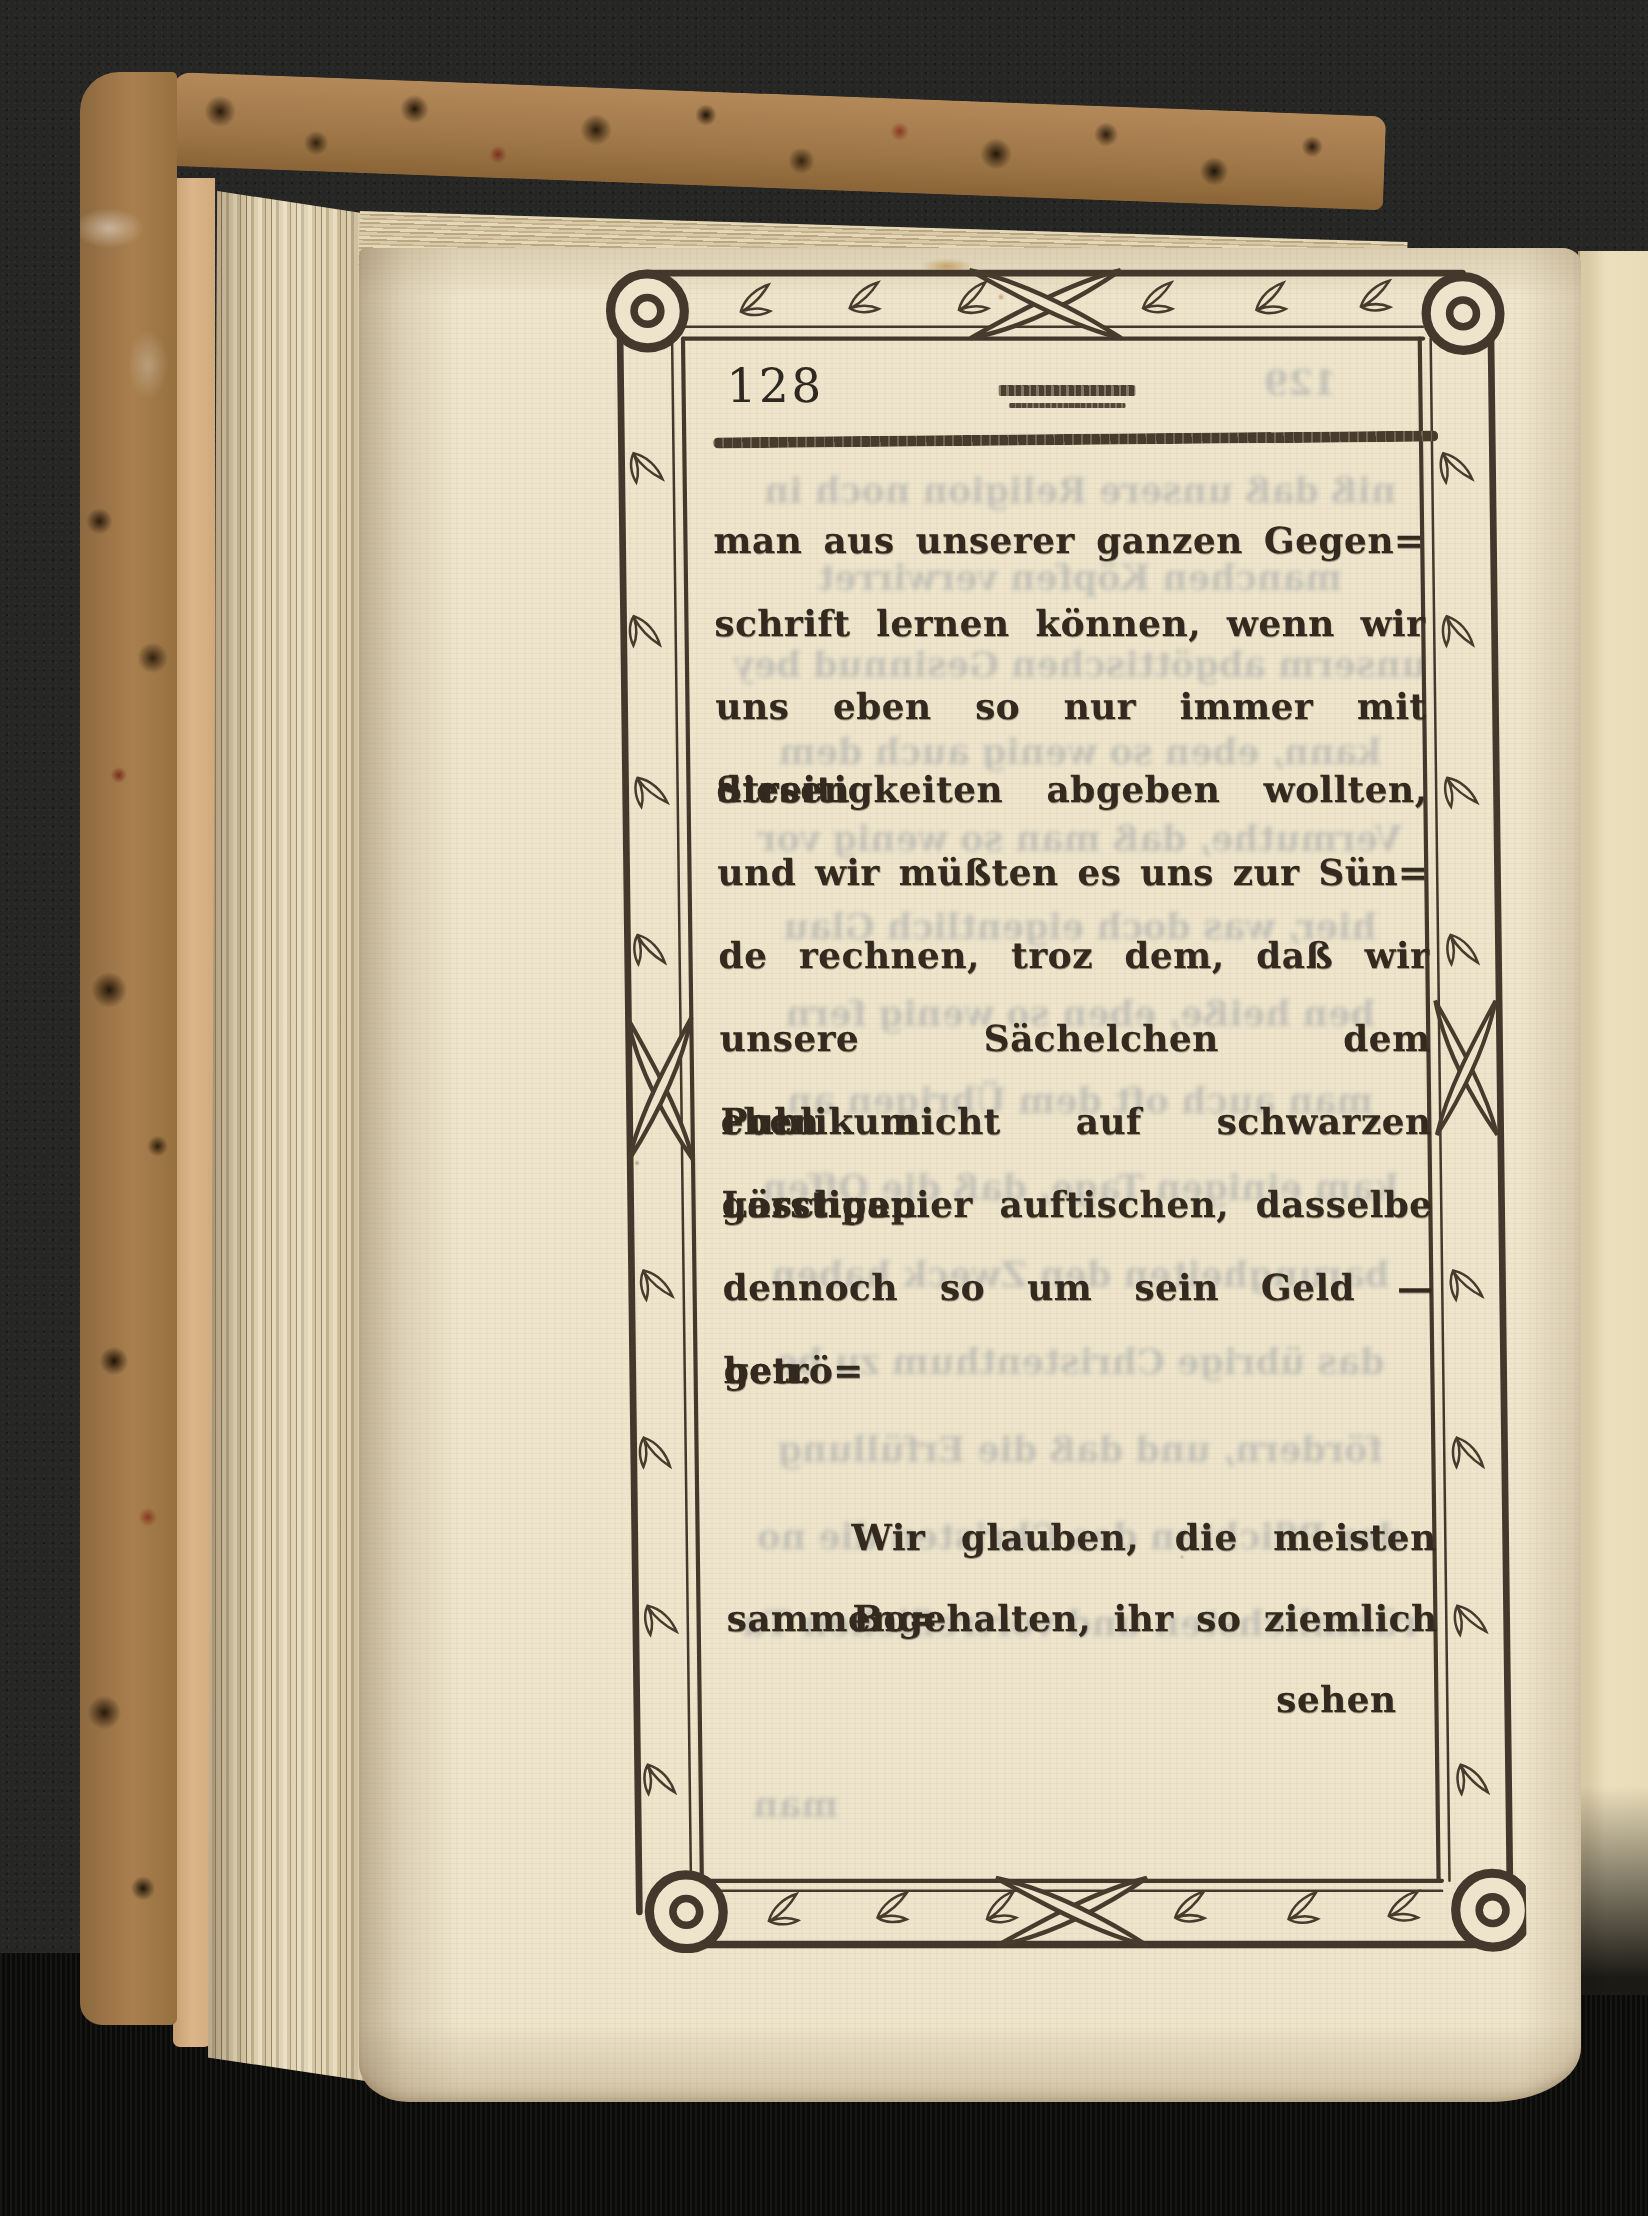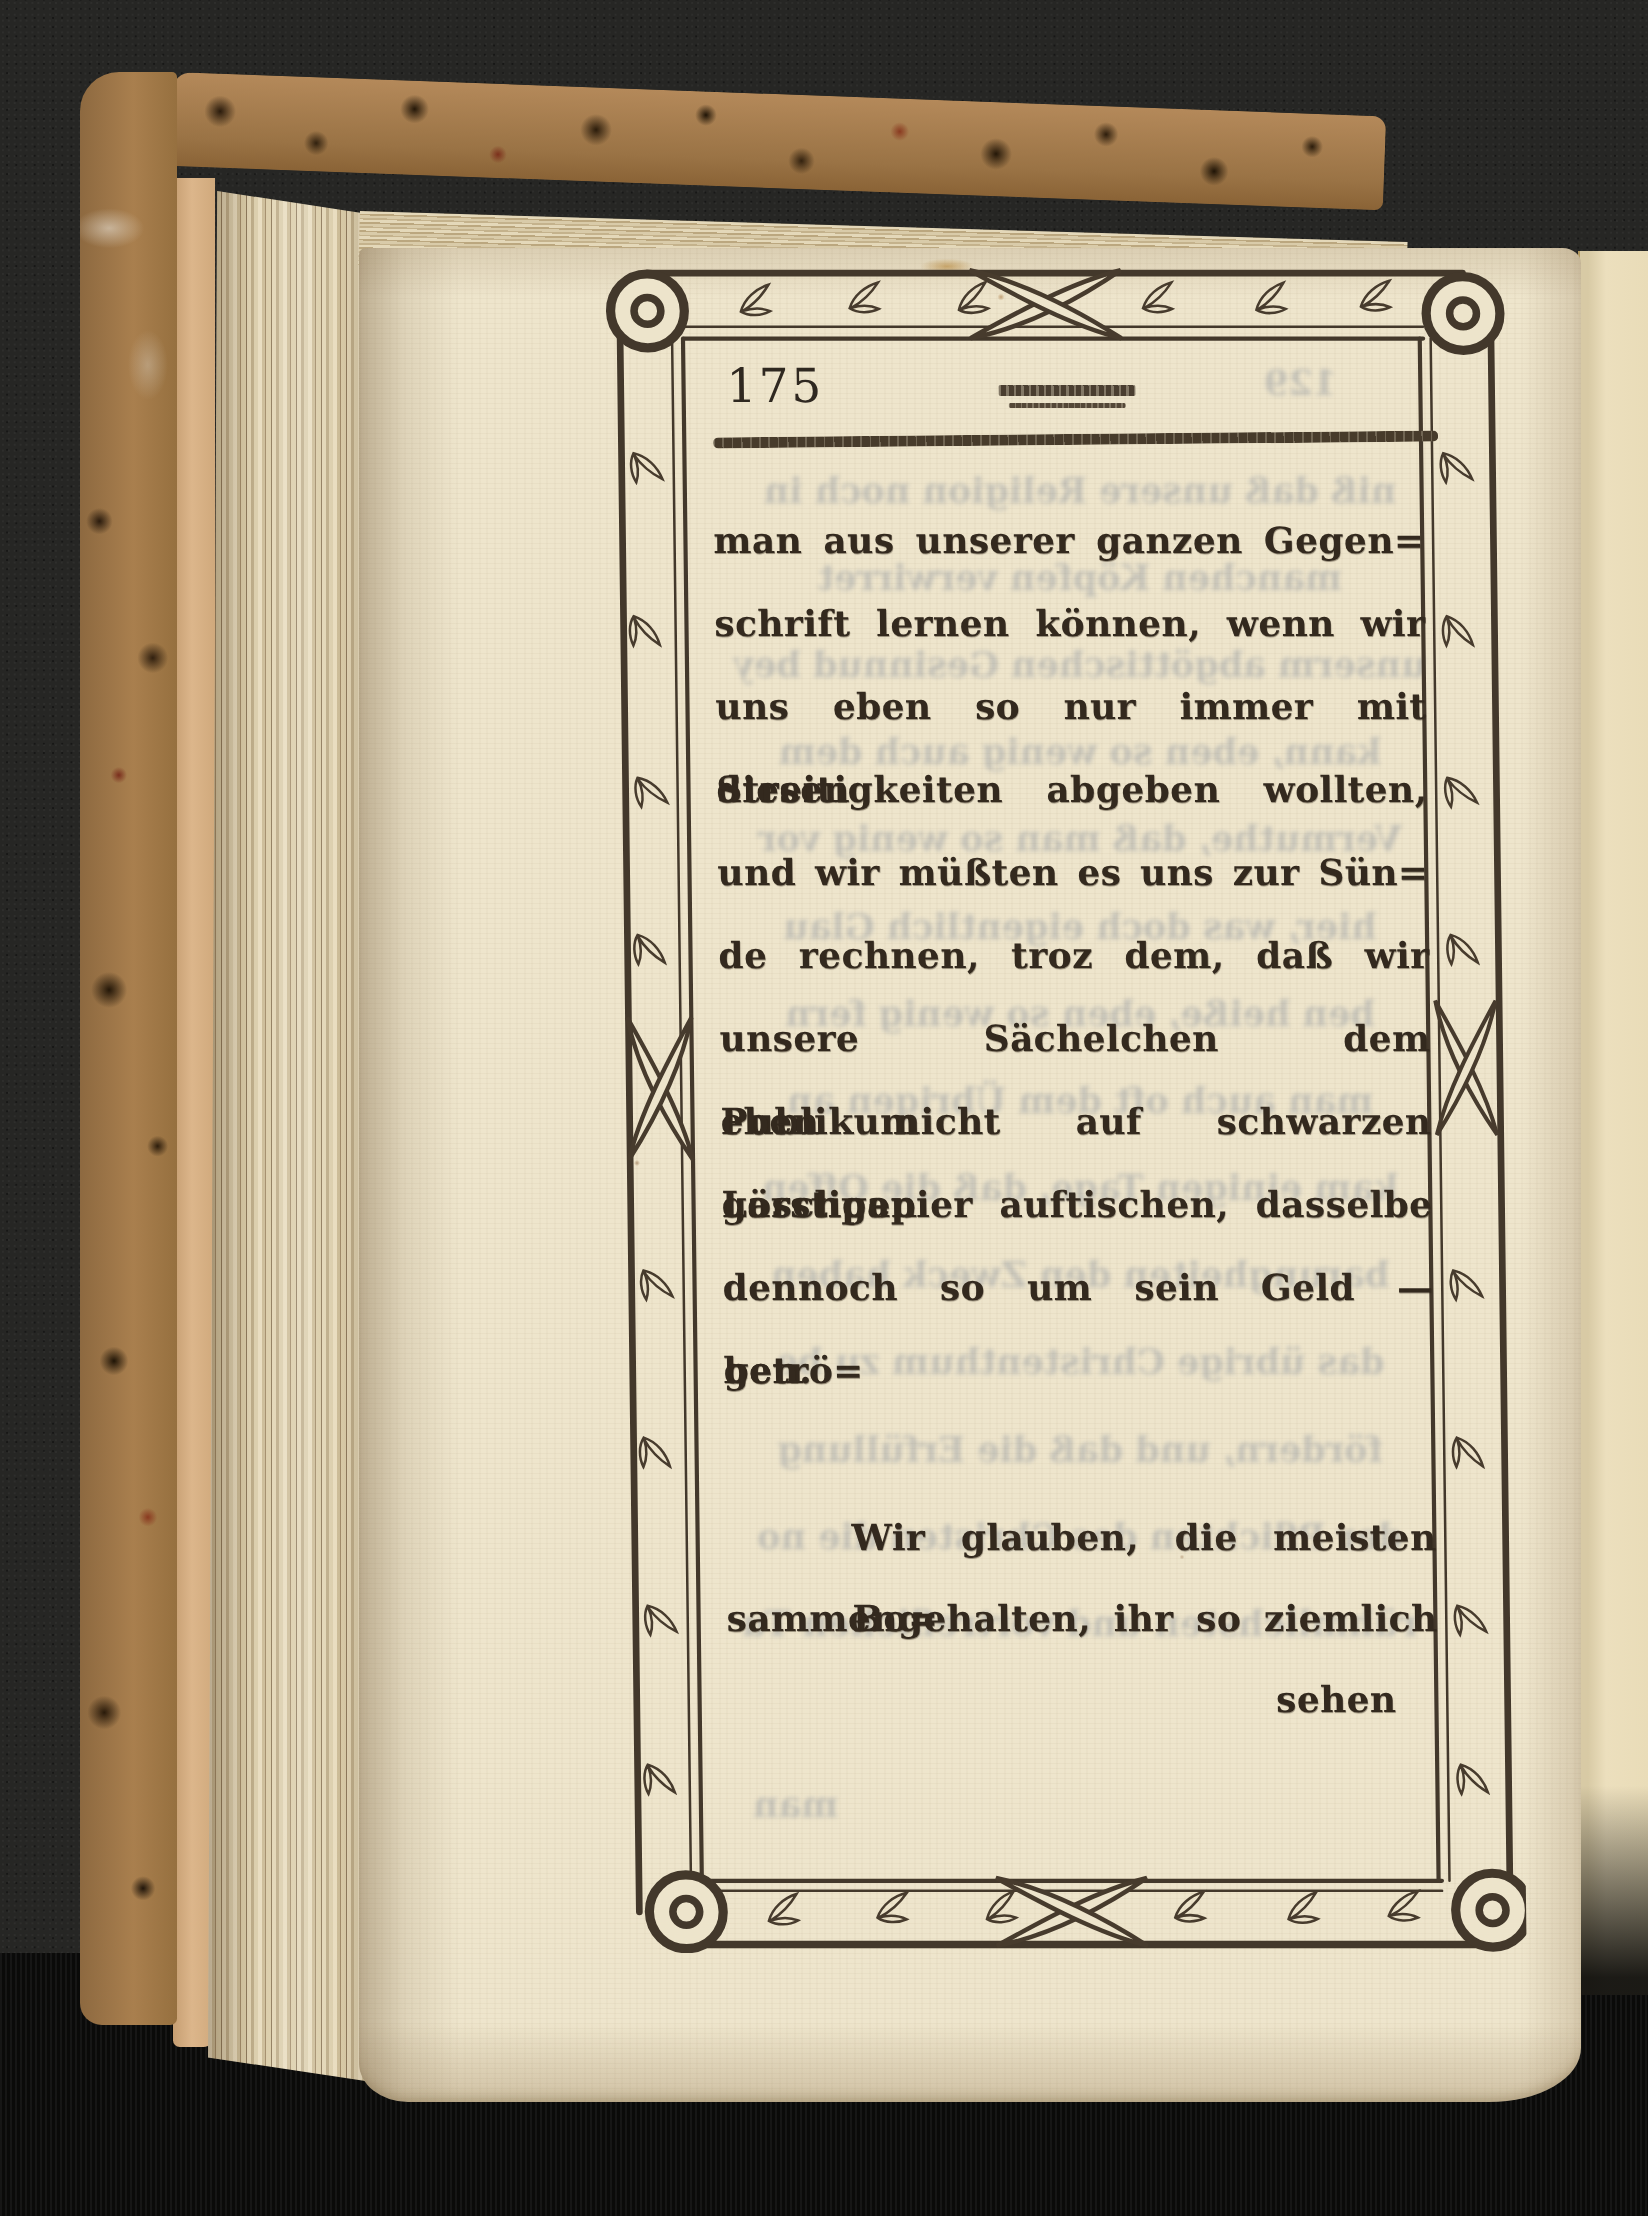--- a/index.html
+++ b/index.html
@@ -227,21 +227,21 @@
         <use href="#xc" transform="translate(558,1968) scale(0.9)"></use>
         <use href="#xc" transform="translate(78,985) rotate(90) scale(0.85)"></use>
         <use href="#xc" transform="translate(1040,960) rotate(90) scale(0.8)"></use>
 
         <use href="#ring" transform="translate(75,57)"></use>
         <use href="#ring" transform="translate(1048,60)"></use>
         <use href="#ring" transform="translate(98,1967)"></use>
         <use href="#ring" transform="translate(1060,1965)"></use>
       </svg>
 
-      <div class="pagenum">175</div>
+      <div class="pagenum">128</div>
       <div class="orn">
         <div class="b1"></div>
           <div class="b2"></div>
       </div>
       <div class="rule"></div>
 
       <div class="textblock p1">
         <div class="line">man aus unserer ganzen Gegen=</div>
         <div class="line">schrift lernen können, wenn wir</div>
         <div class="line">uns eben so nur immer mit diesen</div>

